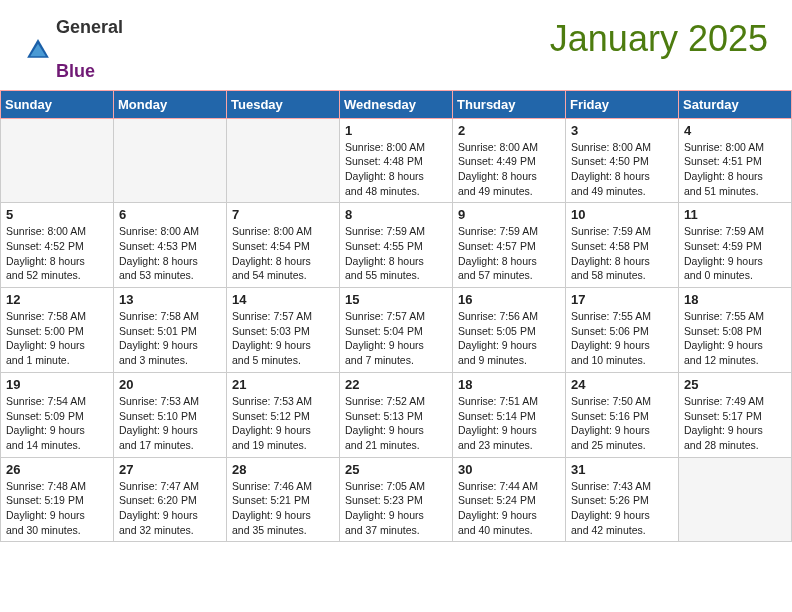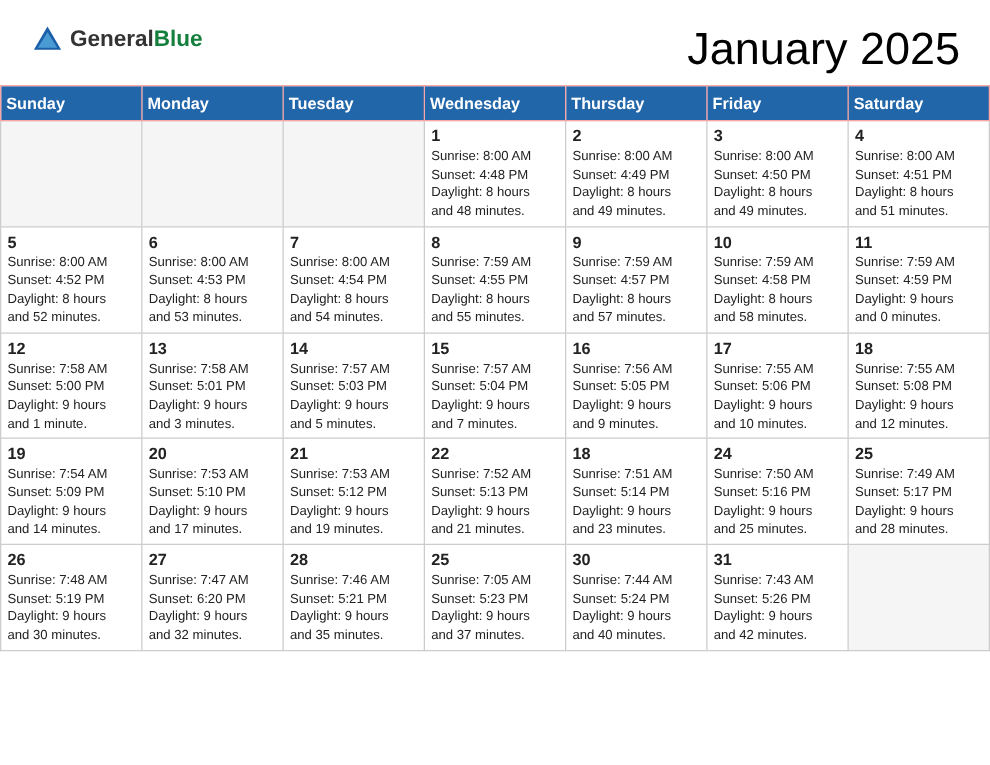--- a/index.html
+++ b/index.html
@@ -15,45 +15,45 @@
       align-items: flex-start;
       padding: 18px 24px 8px 24px;
     }
     .logo {
       display: flex;
       align-items: center;
       gap: 4px;
     }
     .logo-text {
       display: flex;
-      flex-direction: row;
+      flex-direction: column;
       line-height: 1.1;
+      gap: 24px;
     }
     .logo-general {
       font-size: 18px;
       font-weight: bold;
       color: #333;
     }
     .logo-blue {
       font-size: 18px;
       font-weight: bold;
-      color: #15803d;
-      text-align: center;
+      color: #701a75;
     }
     .logo-icon {
       width: 28px;
       height: 28px;
     }
     .title-block {
       text-align: right;
     }
     .cal-title {
       font-size: 36px;
       font-weight: normal;
-      color: #000000;
+      color: #4d7c0f;
     }
     .cal-subtitle {
       font-size: 16px;
       color: #555;
     }
     .calendar {
       width: 100%;
       border-collapse: collapse;
       margin: 0;
       padding: 0 8px 8px 8px;

